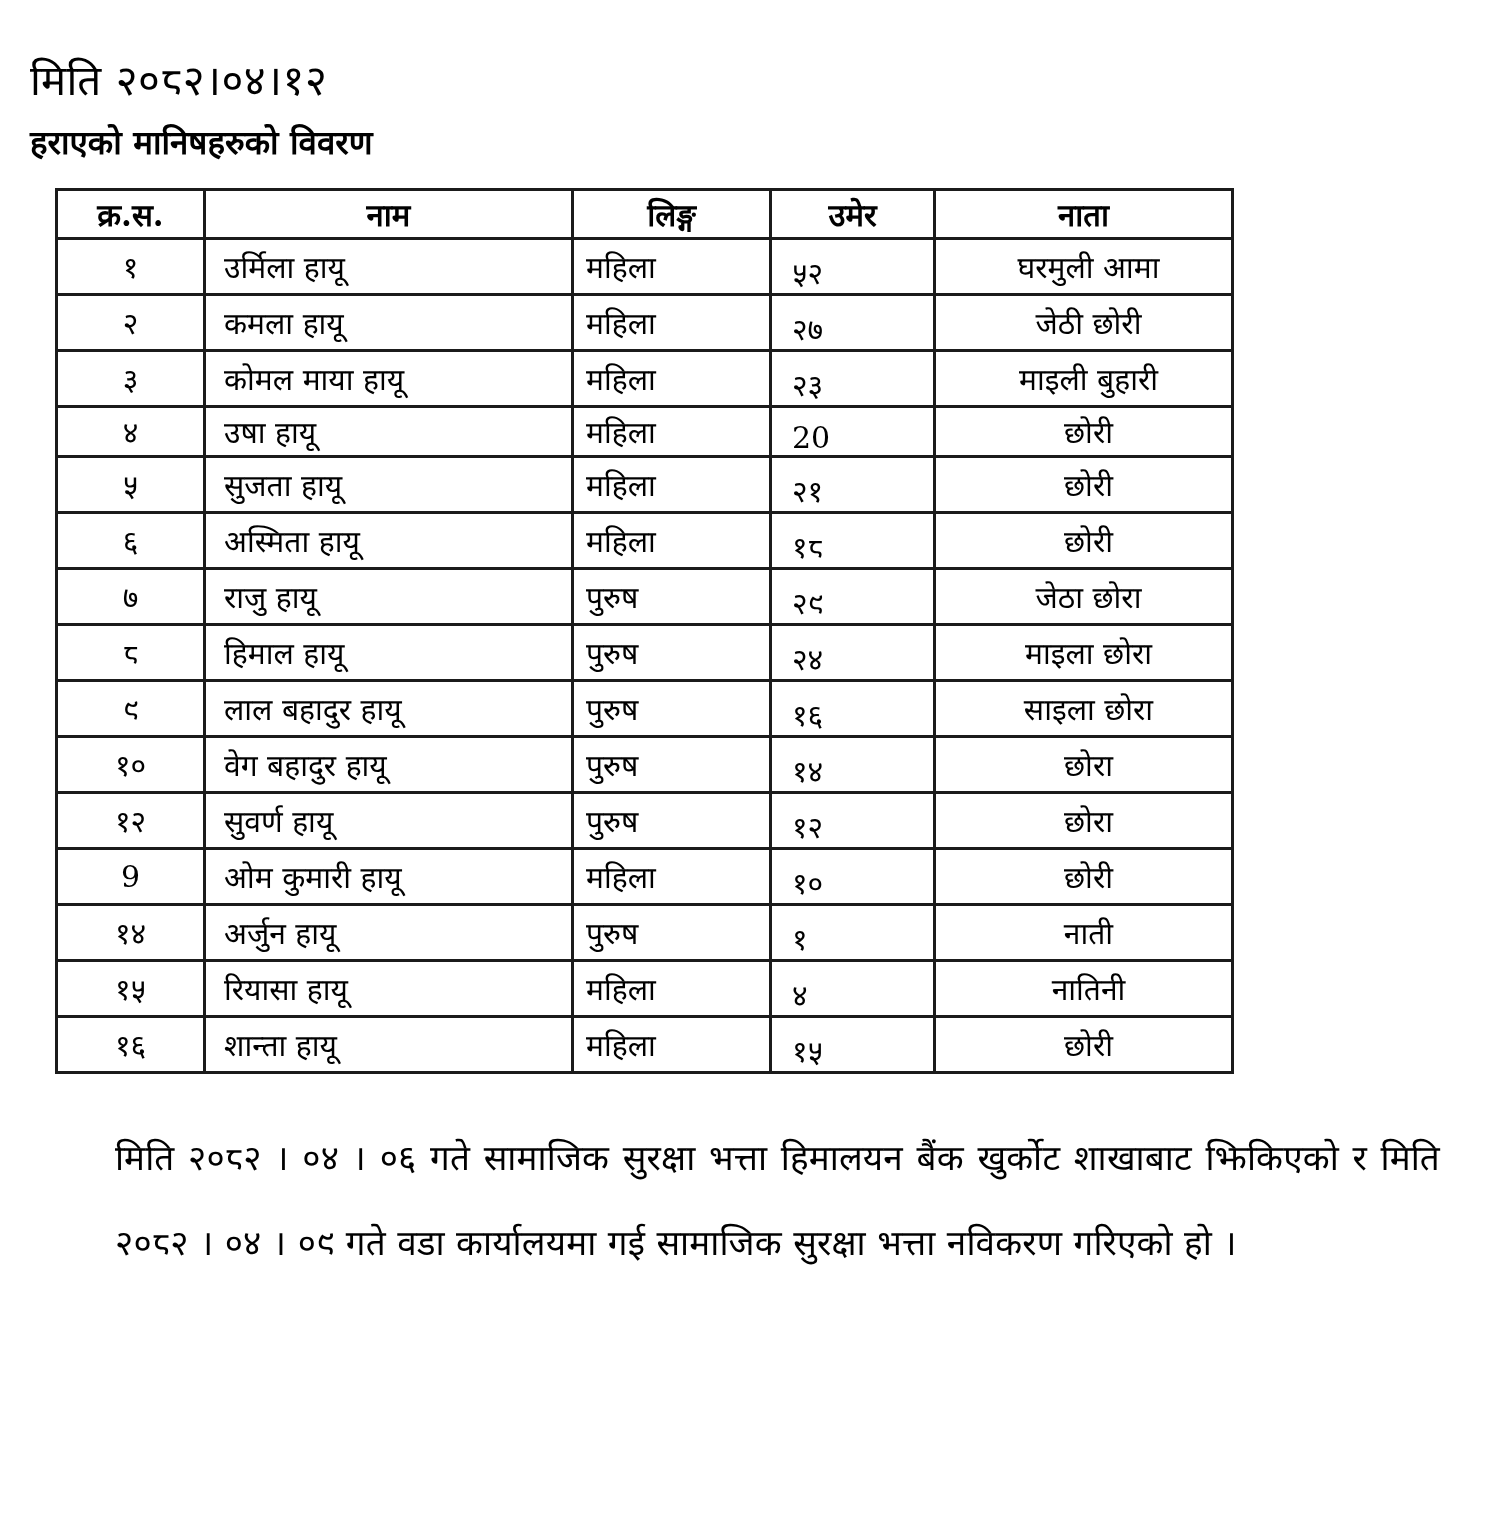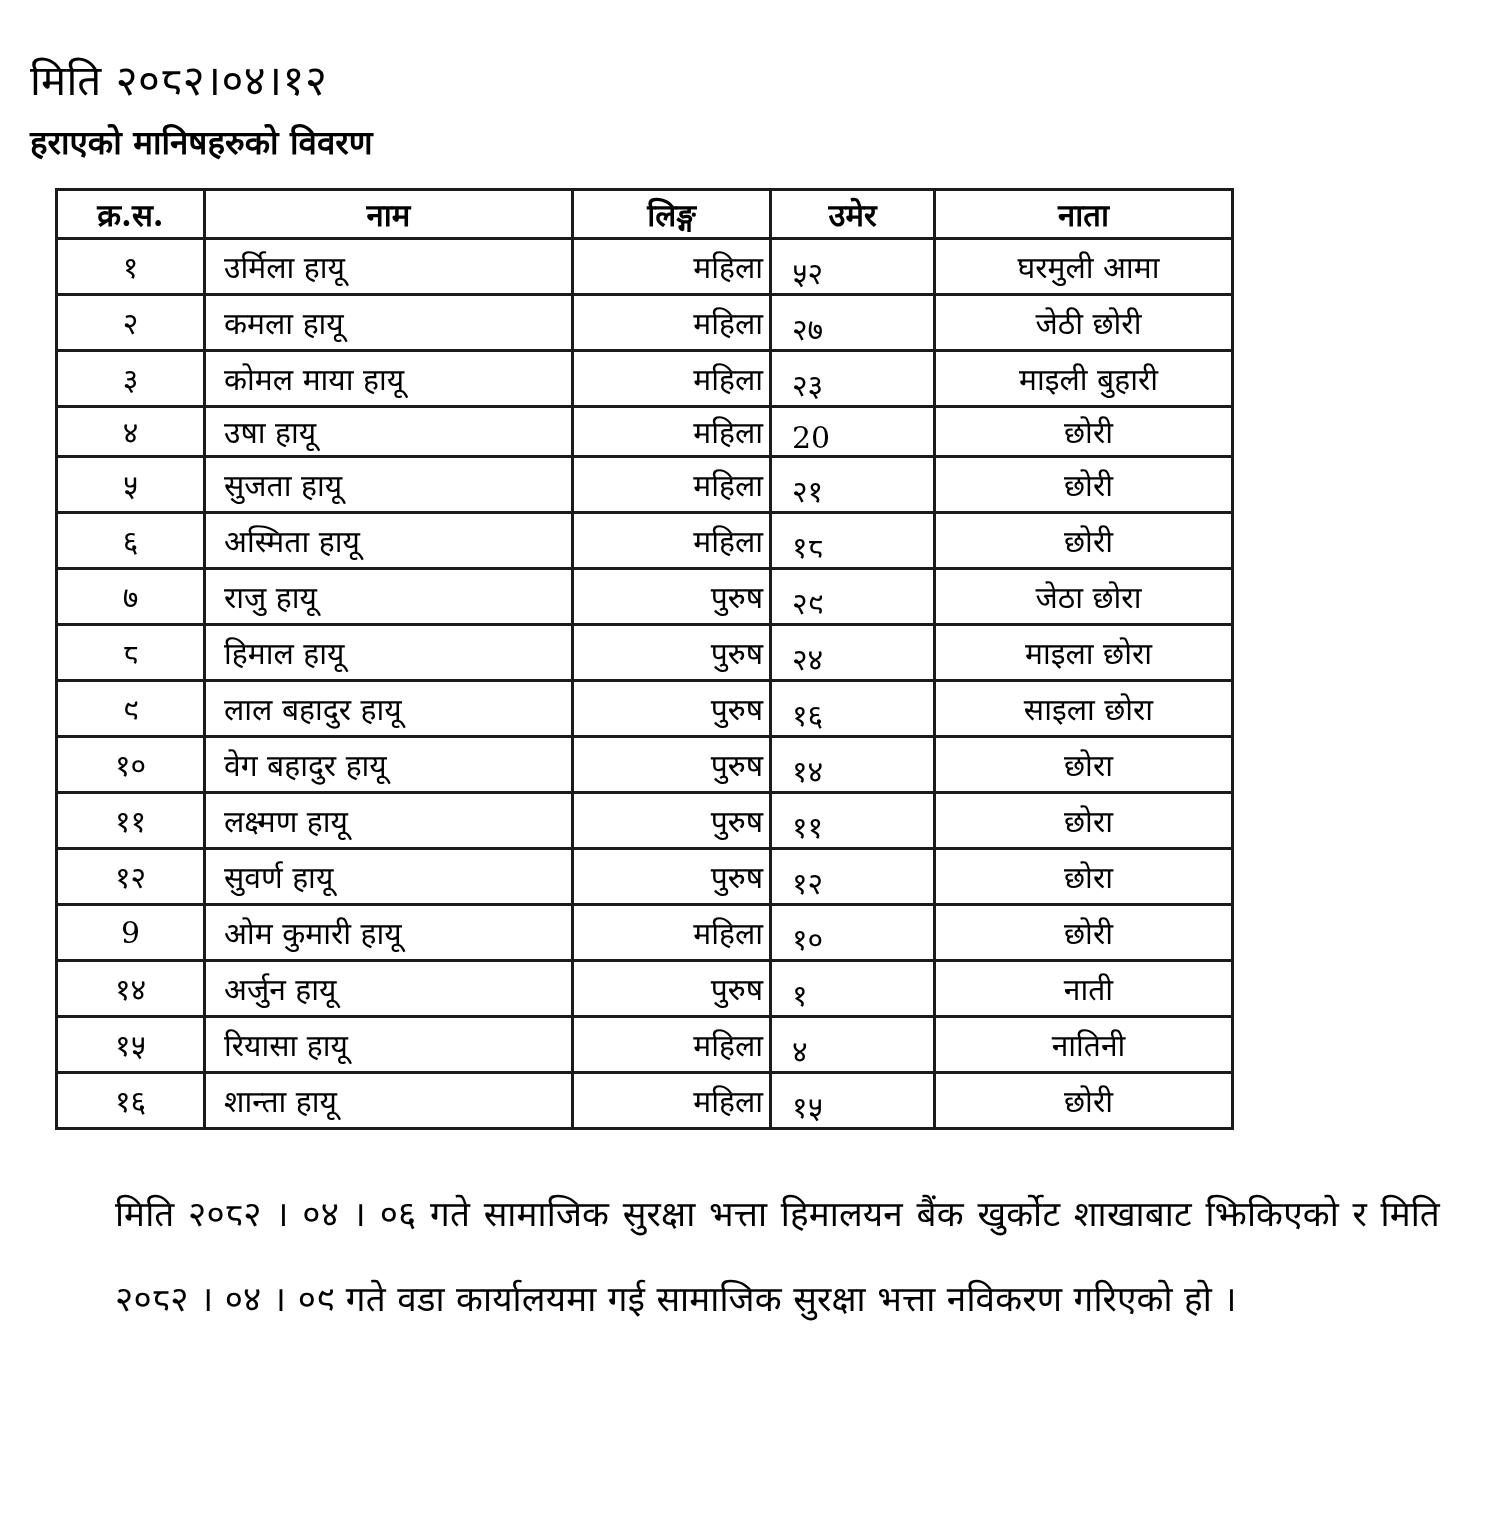--- a/index.html
+++ b/index.html
@@ -48,21 +48,21 @@
     white-space: nowrap;
   }
   table.persons th {
     font-weight: 700;
     text-align: center;
     font-size: 31px;
     padding: 0;
   }
   td.col0 { text-align: center; padding: 0; }
   td.col1 { text-align: left; padding: 0 6px 0 18px; }
-  td.col2 { text-align: right; padding: 0 6px 0 0; margin-top: 8px; }
+  td.col2 { text-align: left; padding: 0 6px 0 12px; margin-top: 8px; }
   td.col3 { text-align: left; padding: 12px 6px 0 20px; }
   td.col4 { text-align: center; padding: 0 6px 0 16px; }
   .footer-note {
     margin: 42px 58px 0 115px;
     font-size: 35px;
     line-height: 85px;
     text-align: justify;
     letter-spacing: 0.2px;
   }
 </style>
@@ -157,27 +157,20 @@
           <td class="col4">साइला छोरा</td>
         </tr>
         <tr>
           <td class="col0">१०</td>
           <td class="col1">वेग बहादुर हायू</td>
           <td class="col2">पुरुष</td>
           <td class="col3">१४</td>
           <td class="col4">छोरा</td>
         </tr>
         <tr>
-          <td class="col0">११</td>
-          <td class="col1">लक्ष्मण हायू</td>
-          <td class="col2">पुरुष</td>
-          <td class="col3">११</td>
-          <td class="col4">छोरा</td>
-        </tr>
-        <tr>
           <td class="col0">१२</td>
           <td class="col1">सुवर्ण हायू</td>
           <td class="col2">पुरुष</td>
           <td class="col3">१२</td>
           <td class="col4">छोरा</td>
         </tr>
         <tr>
           <td class="col0">9</td>
           <td class="col1">ओम कुमारी हायू</td>
           <td class="col2">महिला</td>

